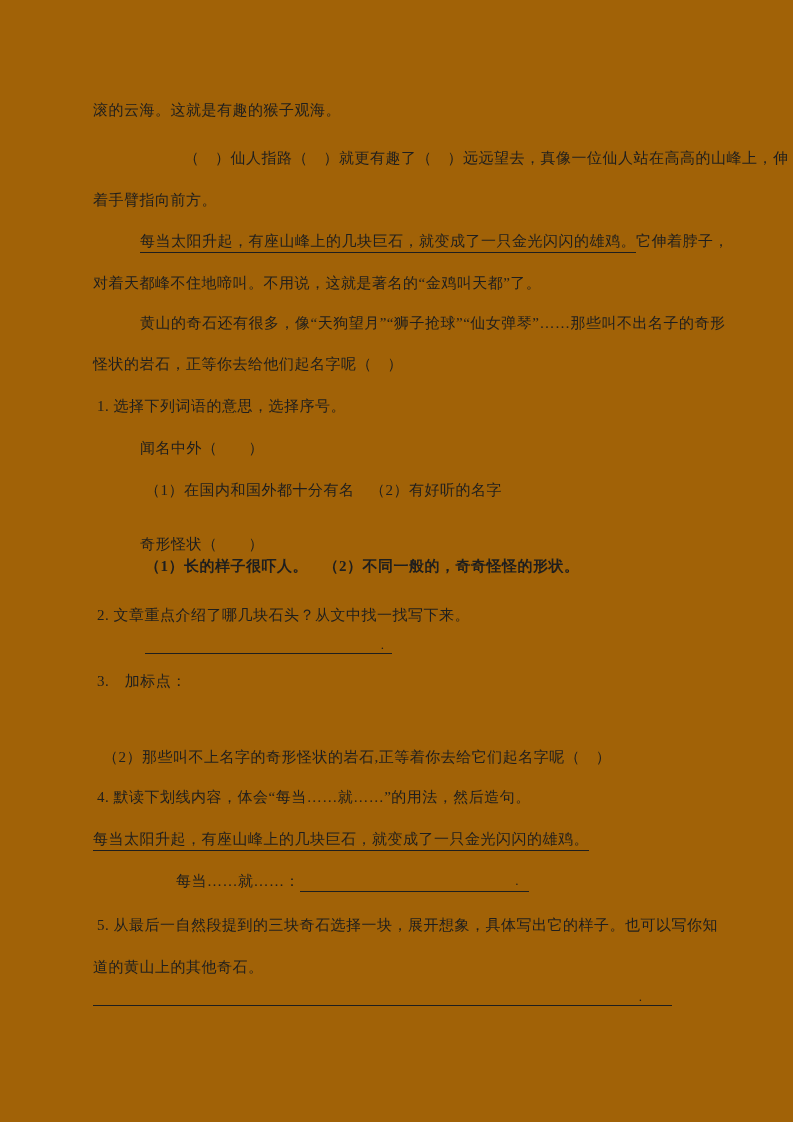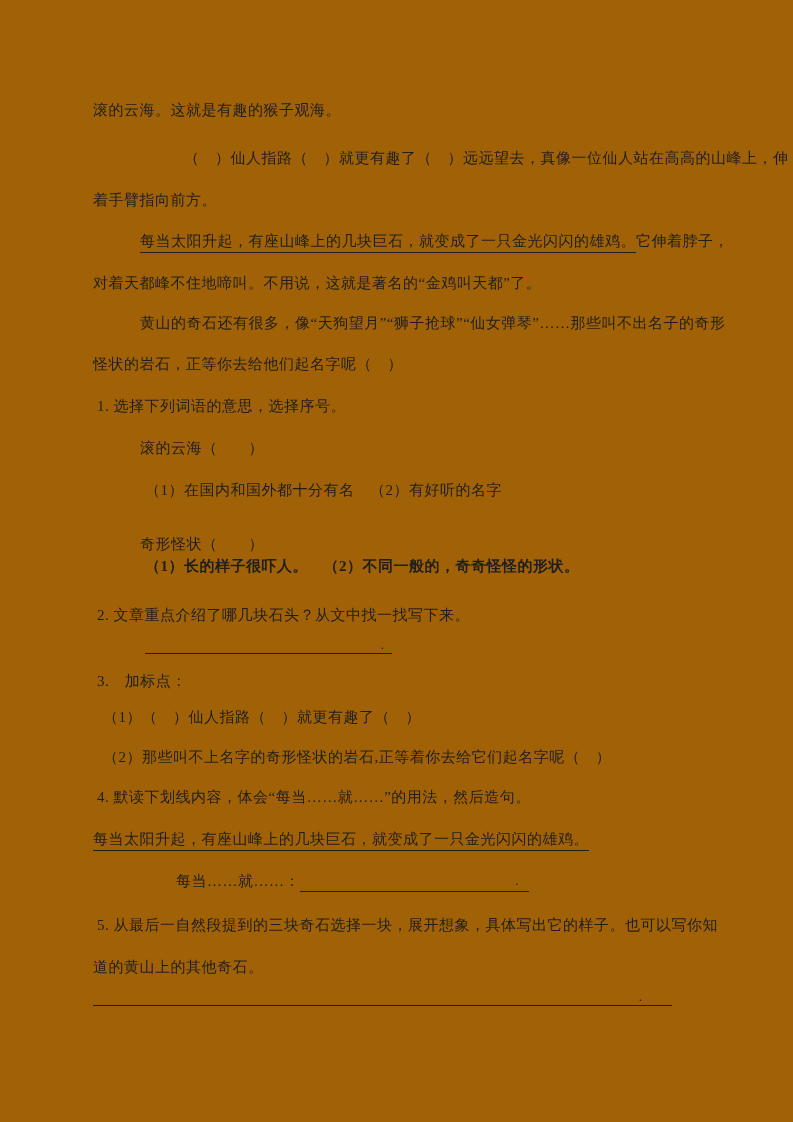--- a/index.html
+++ b/index.html
@@ -65,37 +65,36 @@
   <div class="line" style="left:140px; top:231px;"><span class="ul">每当太阳升起，有座山峰上的几块巨石，就变成了一只金光闪闪的雄鸡。</span><span>它伸着脖子，</span></div>
 
   <div class="line" style="left:93px; top:273px;">对着天都峰不住地啼叫。不用说，这就是著名的“金鸡叫天都”了。</div>
 
   <div class="line" style="left:140px; top:313px;">黄山的奇石还有很多，像“天狗望月”“狮子抢球”“仙女弹琴”……那些叫不出名子的奇形</div>
 
   <div class="line" style="left:93px; top:354px;">怪状的岩石，正等你去给他们起名字呢（　）</div>
 
   <div class="line" style="left:97px; top:396px;">1. 选择下列词语的意思，选择序号。</div>
 
-  <div class="line" style="left:140px; top:438px;">滚的云海（　　）</div>
+  <div class="line" style="left:140px; top:438px;">闻名中外（　　）</div>
 
   <div class="line" style="left:145px; top:480px;">（1）在国内和国外都十分有名　（2）有好听的名字</div>
 
   <div class="line" style="left:140px; top:522px;margin-top:12px;">奇形怪状（　　）</div>
 
   <div class="line" style="left:145px; top:556px;font-weight:bold;">（1）长的样子很吓人。　（2）不同一般的，奇奇怪怪的形状。</div>
 
   <div class="line" style="left:97px; top:605px;">2. 文章重点介绍了哪几块石头？从文中找一找写下来。</div>
 
   <div class="blank" style="left:145px; top:633px; width:247px;">
       <span class="period" style="right:8px;">.</span>
     </div>
 
   <div class="line" style="left:97px; top:671px;">3.　加标点：</div>
 
-  <div class="line" style="left:103px; top:707px;">（1）（　）仙人指路（　）就更有趣了（　）</div>
 
   <div class="line" style="left:103px; top:747px;">（2）那些叫不上名字的奇形怪状的岩石,正等着你去给它们起名字呢（　）</div>
 
   <div class="line" style="left:97px; top:787px;">4. 默读下划线内容，体会“每当……就……”的用法，然后造句。</div>
 
   <div class="line" style="left:93px; top:829px;"><span class="ul">每当太阳升起，有座山峰上的几块巨石，就变成了一只金光闪闪的雄鸡。</span></div>
 
   <div class="line" style="left:156px; top:871px;margin-left:20px;"><span>每当……就……：</span><span class="inline-blank" style="width:229px;"><span class="period" style="position:absolute; right:10px; bottom:0; font-size:13px;">.</span></span></div>
 
   <div class="line" style="left:97px; top:915px;">5. 从最后一自然段提到的三块奇石选择一块，展开想象，具体写出它的样子。也可以写你知</div>

